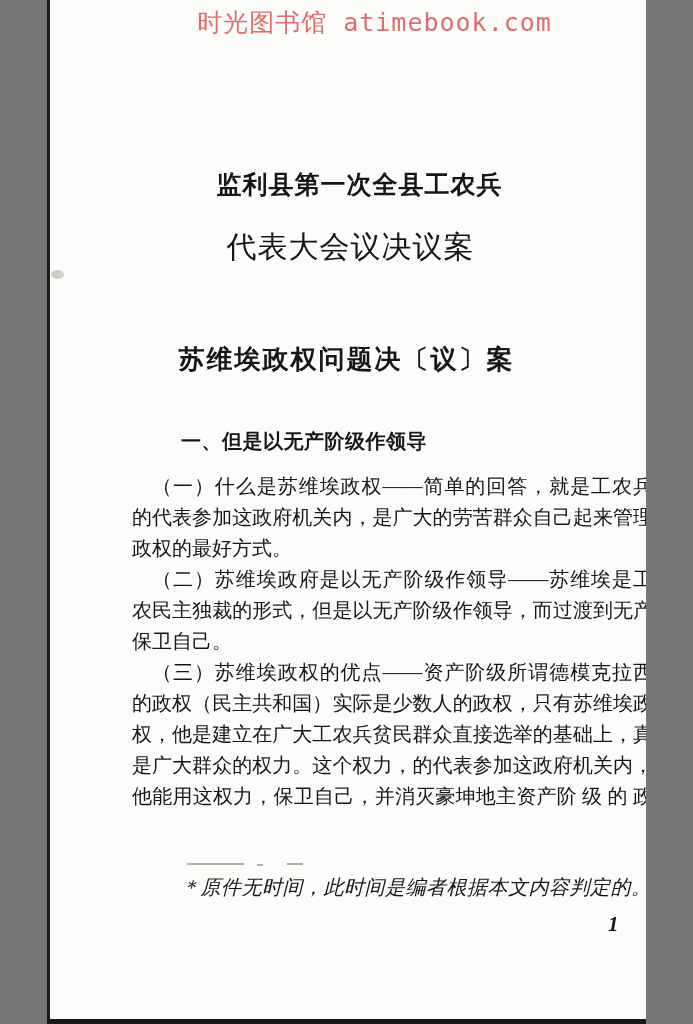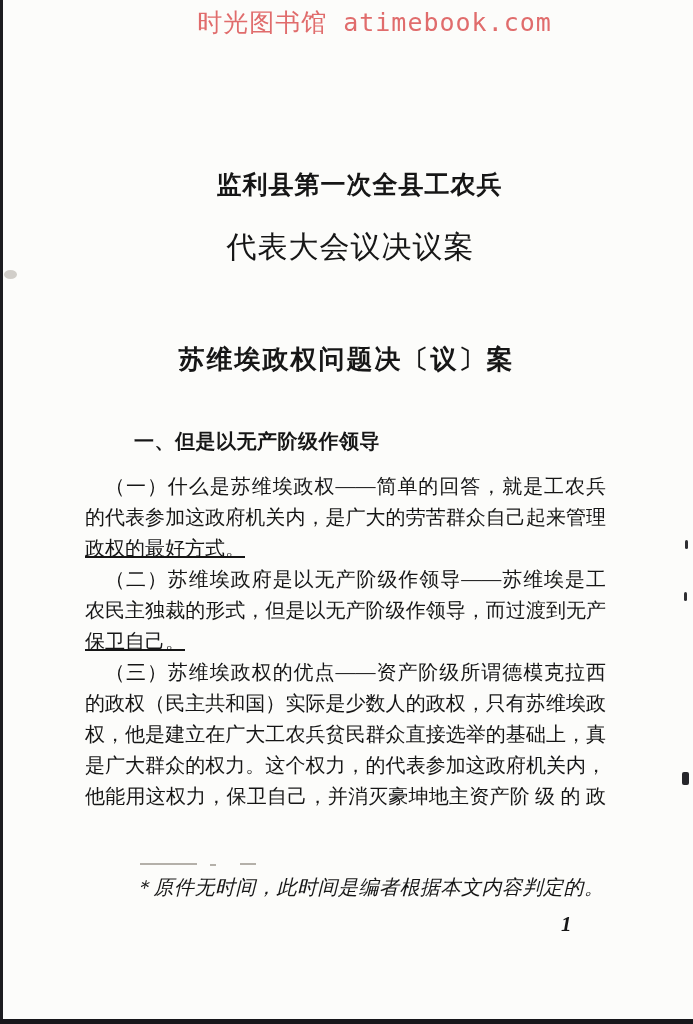--- a/index.html
+++ b/index.html
@@ -1,17 +1,17 @@
 <!DOCTYPE html>
 <html><head>
 <meta charset="utf-8">
 <style>
   html,body{margin:0;padding:0;background:#777;}
   .page{
-    position:relative;width:693px;height:1024px;margin:0 auto;
+    position:relative;width:599px;height:1024px;margin:0 auto;
     background:#fcfcfa;overflow:hidden;
     font-family:"Liberation Serif","DejaVu Serif",serif;color:#161616;
   }
   .watermark{
     position:absolute;top:6px;left:0;right:0;text-align:center;
     font-family:"DejaVu Sans Mono",monospace;font-size:25px;
     letter-spacing:1px;padding-left:56px;font-weight:500;
   }
   .title1{position:absolute;top:168px;left:0;right:0;text-align:center;
     font-size:25px;font-weight:700;letter-spacing:1px;padding-left:26px;}
@@ -19,21 +19,21 @@
     font-size:30px;font-weight:400;letter-spacing:1px;padding-left:8px;}
   .dateline{position:absolute;top:278px;left:0;right:0;text-align:center;
     font-size:19px;font-style:italic;letter-spacing:1px;padding-left:4px;}
   .subtitle{position:absolute;top:342px;left:0;right:0;text-align:center;
     font-size:26px;font-weight:700;letter-spacing:2px;font-family:Liberation Serif, serif;}
   .heading{position:absolute;top:428px;left:134px;
     font-size:20px;font-weight:700;letter-spacing:0.5px;}
   .body{position:absolute;top:471px;left:85px;width:521px;font-size:20px;}
   .body .line{height:31px;line-height:31px;text-align:justify;text-align-last:justify;}
   .body .line.first{text-indent:20px;}
-  .body .line.short{text-align:left;text-align-last:left;text-decoration:underline;}
+  .body .line.short{text-align:left;text-align-last:left;}
   .footrule{position:absolute;height:2px;background:#b4b0a9;}
   .fr1{top:863px;left:140px;width:57px;}
   .fr2{top:864px;left:210px;width:6px;}
   .fr3{top:863px;left:240px;width:16px;}
   .footnote{position:absolute;top:874px;left:133px;width:480px;
     font-size:20px;font-style:italic;letter-spacing:0.5px;}
   .pagenum{position:absolute;top:912px;left:561px;
     font-size:21px;font-style:italic;font-weight:700;}
   .edge-left{position:absolute;left:0;top:0;width:3px;height:1024px;background:#1c1c20;}
   .edge-bottom{position:absolute;left:0;top:1019px;width:693px;height:5px;background:#17171b;}

